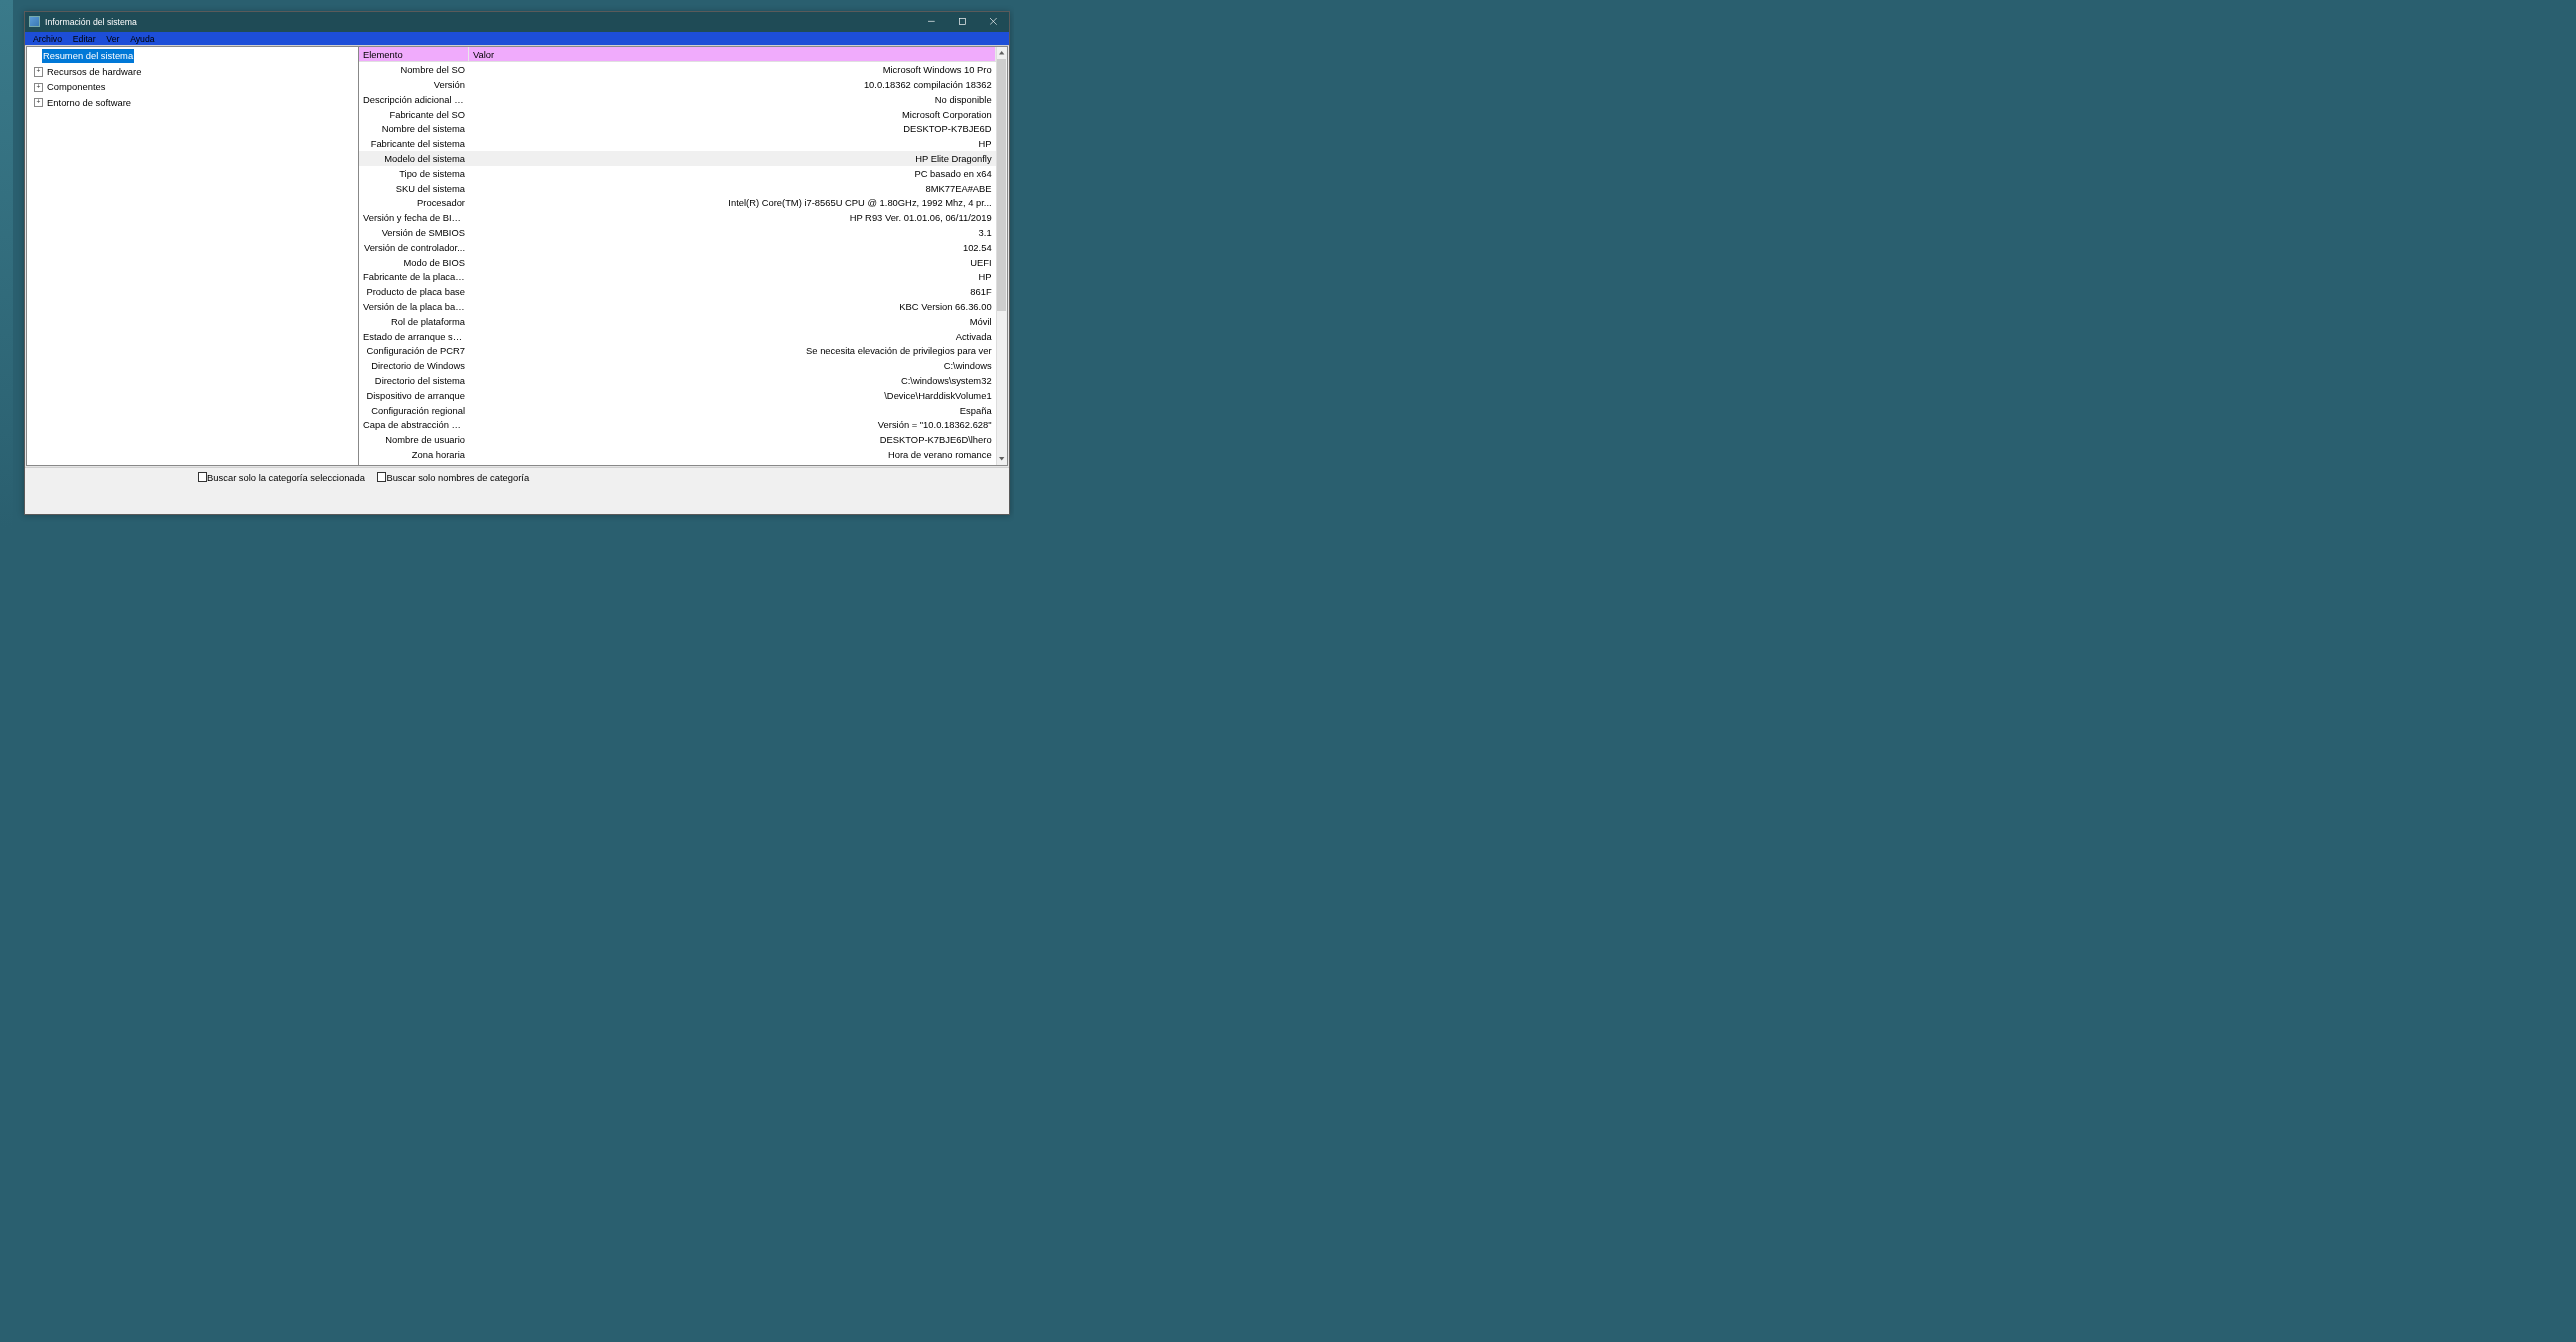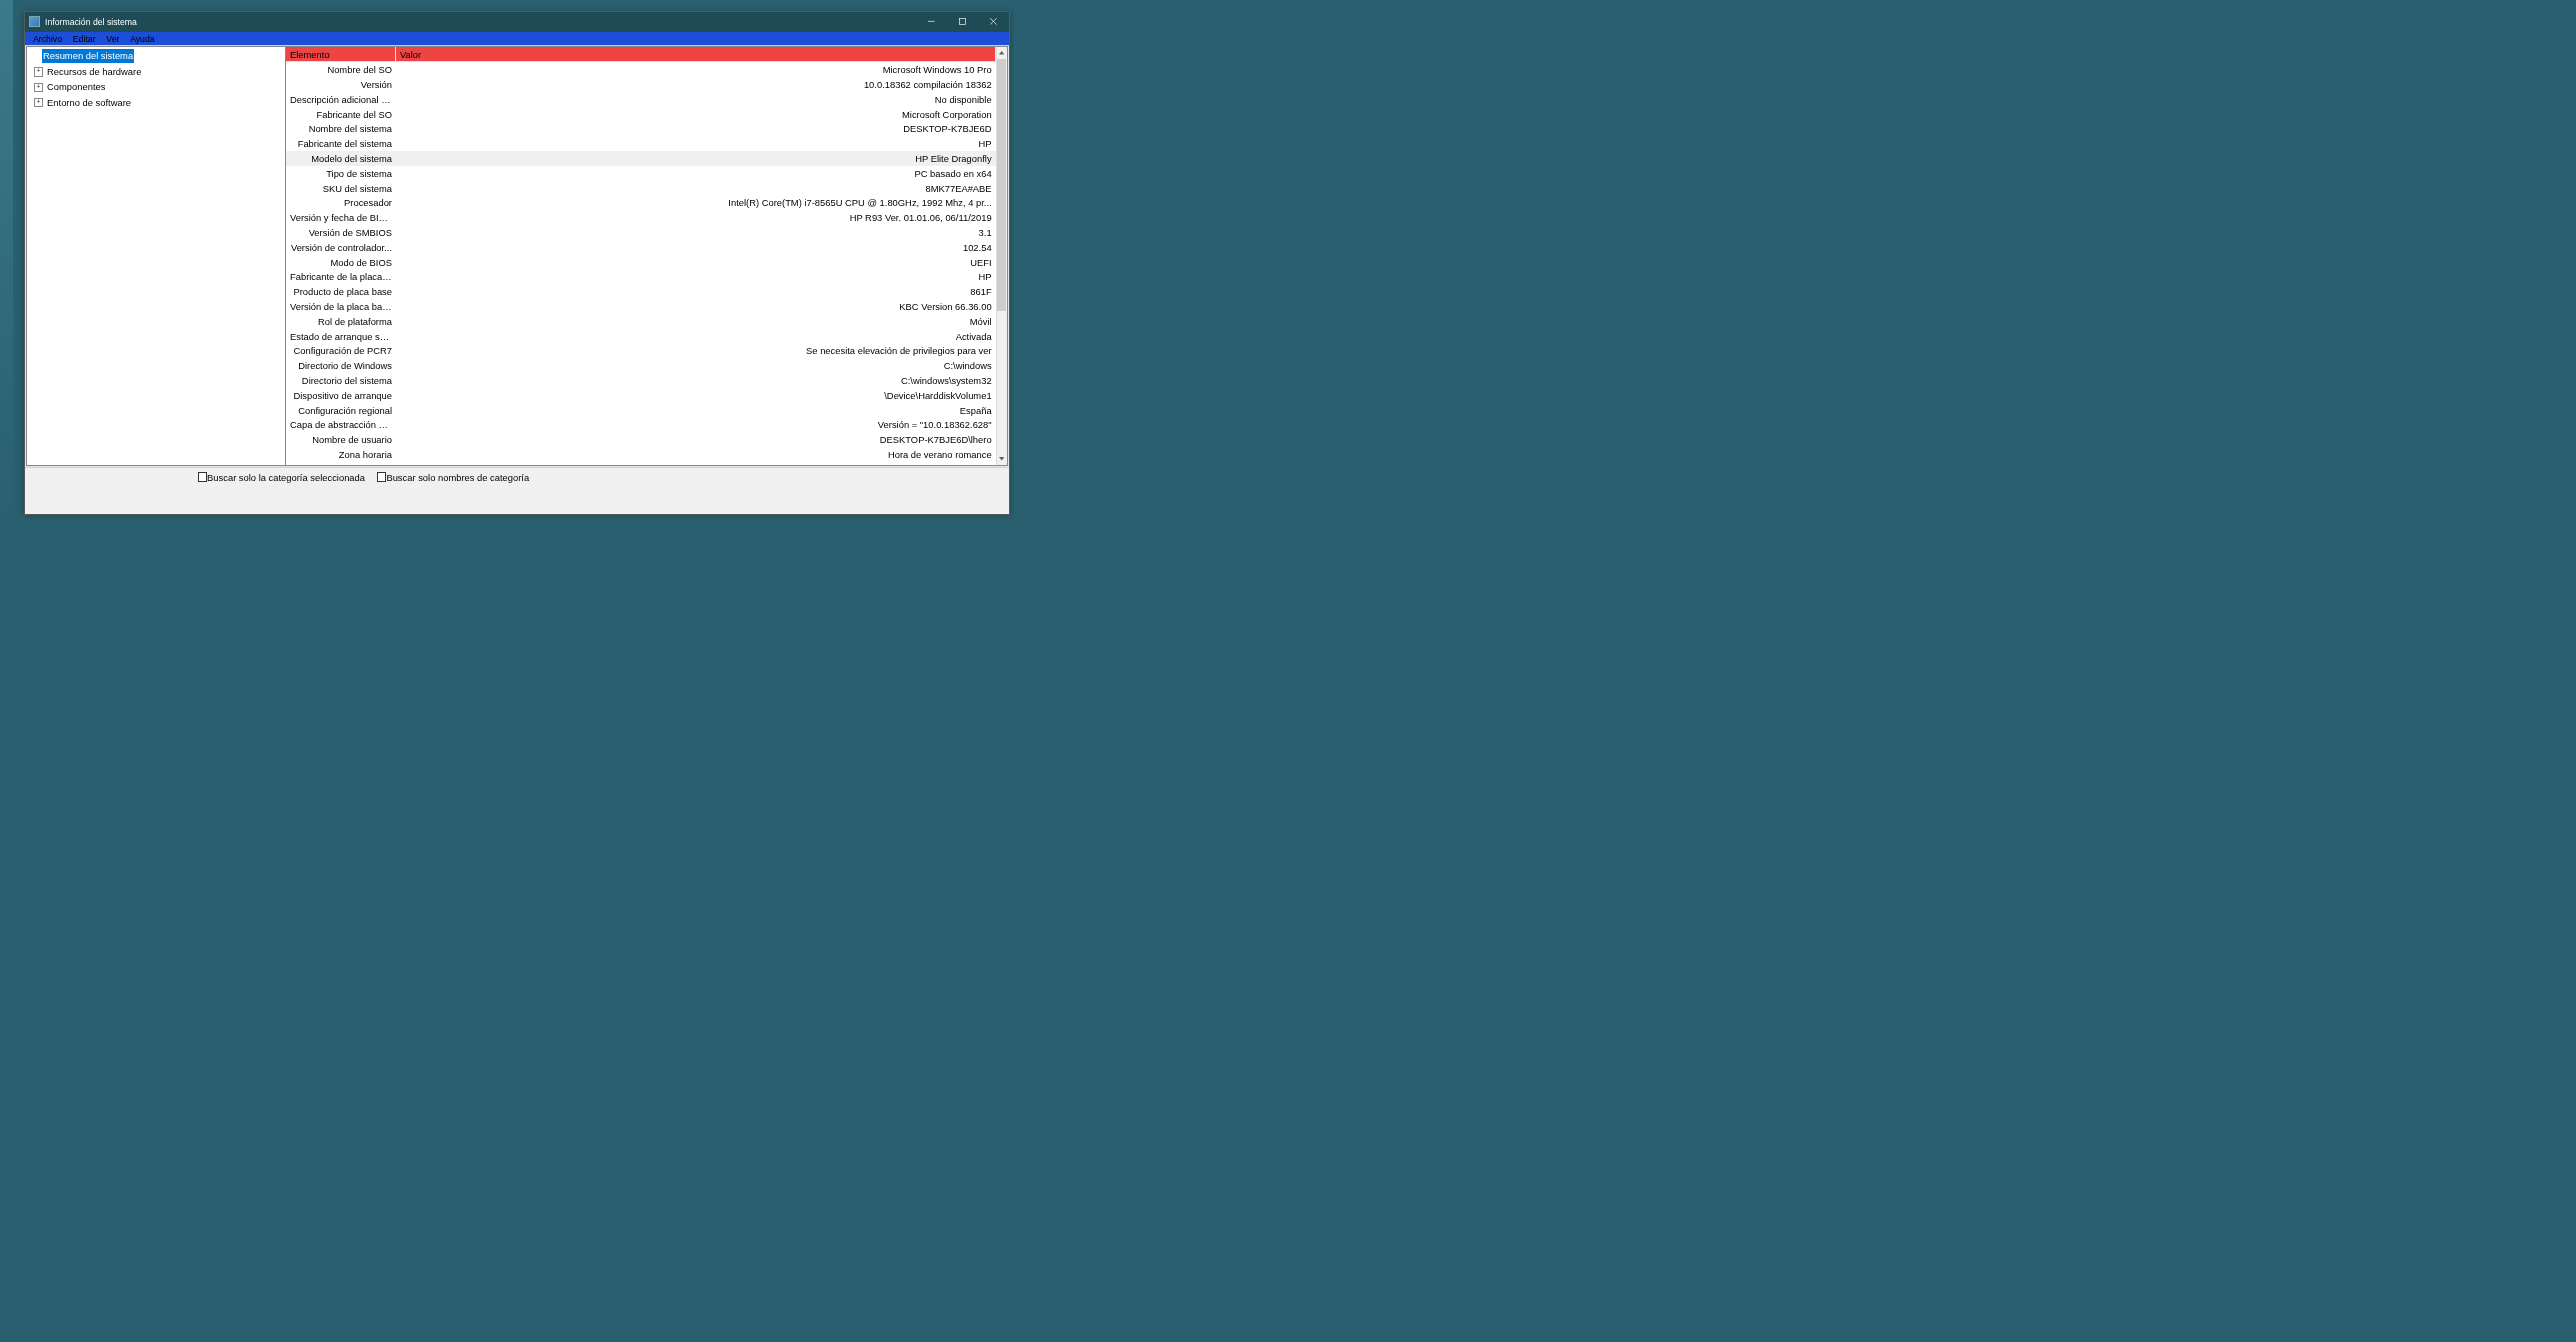--- a/index.html
+++ b/index.html
@@ -63,21 +63,21 @@
 .content {
   flex: 1;
   display: flex;
   min-height: 0;
   background: #fff;
   border: 1.3px solid #e5e5e5;
   border-top: none;
   margin: 0;
 }
 .tree-pane {
-  width: 260px;
+  width: 333px;
   border: 0.7px solid #888;
   background: #fff;
   overflow: auto;
   padding: 1.3px 0;
 }
 .tree-item {
   display: flex; align-items: center;
   padding: 0.7px 2.7px;
   font-size: 9.4px;
   line-height: 14px;
@@ -102,21 +102,21 @@
   min-width: 0;
 }
 .detail-table {
   flex: 1;
   overflow: hidden;
   position: relative;
 }
 .detail-header {
   display: flex;
   height: 14.8px;
-  background: #ef4444;
+  background: #f0abfc;
   border-bottom: 0.7px solid #e0e0e0;
 }
 .detail-header .col {
   padding: 1.3px 4px;
   font-size: 9.4px;
   border-right: 0.7px solid #e8e8e8;
 }
 .col-elem { width: 110px; flex-shrink: 0; }
 .col-val { flex: 1; }
 .detail-body { overflow: hidden; text-align: right; }

